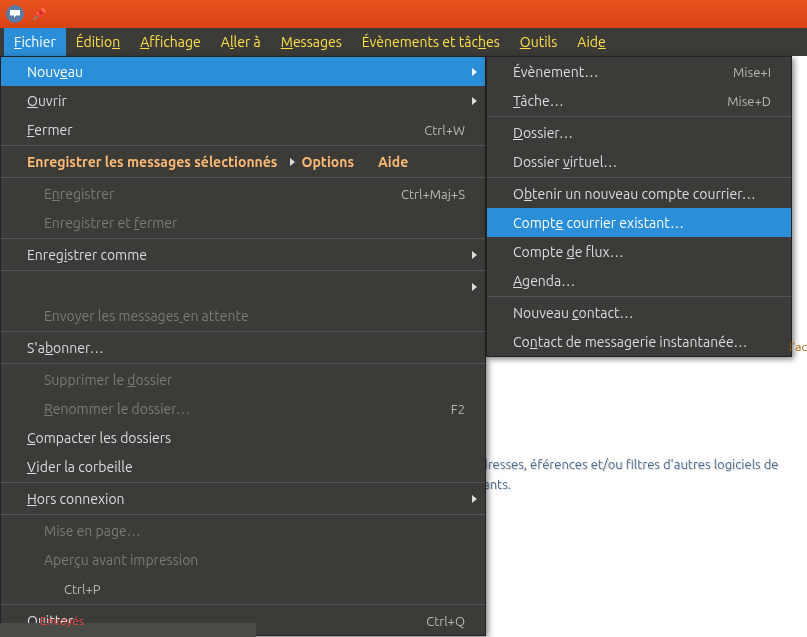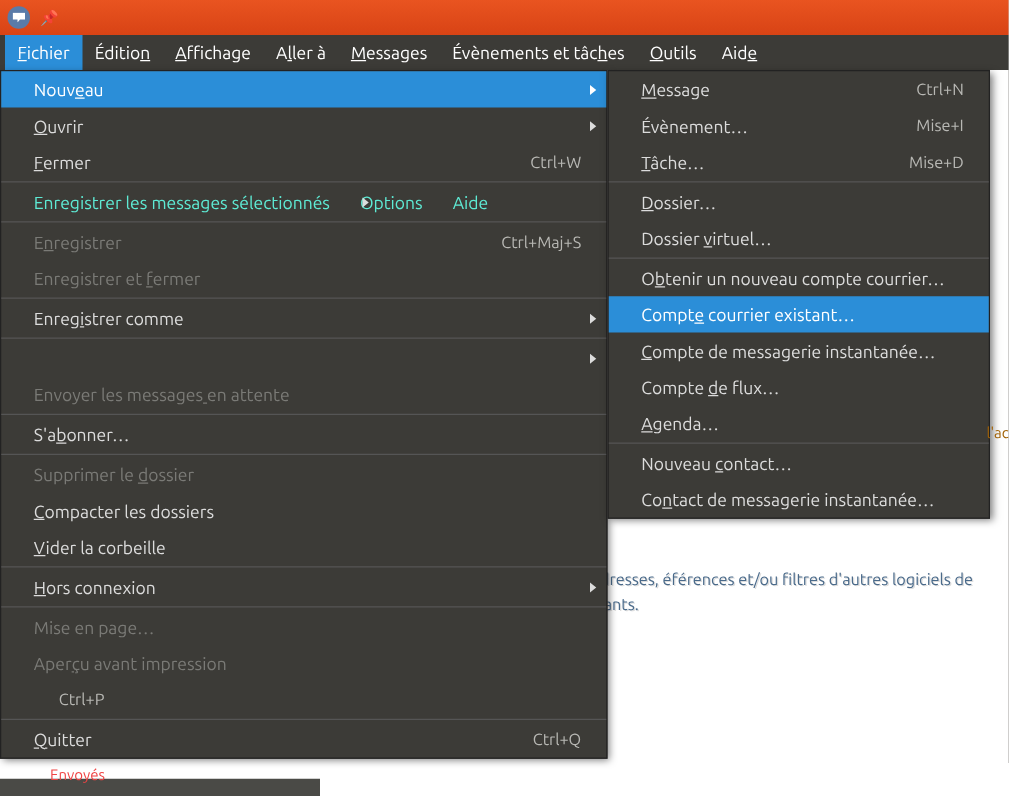--- a/index.html
+++ b/index.html
@@ -4,37 +4,37 @@
 <style>
   * { box-sizing: border-box; margin: 0; padding: 0; font-family: "Ubuntu", "Segoe UI", sans-serif; }
   body { width: 807px; height: 637px; background: #fff; overflow: hidden; position: relative; }
   
   .titlebar { height: 28px; background: linear-gradient(#e95420, #d84315); display: flex; align-items: center; padding: 0 6px; gap: 8px; }
   .titlebar-icon { width: 18px; height: 18px; border-radius: 50%; background: #5a7ba8; display: flex; align-items: center; justify-content: center; position: relative; }
   .titlebar-icon::after { content: ""; width: 10px; height: 8px; background: #fff; clip-path: polygon(0 0, 100% 0, 100% 70%, 60% 70%, 40% 100%, 40% 70%, 0 70%); }
   .pin-icon { color: #fff; font-size: 12px; }
   
   .menubar { height: 28px; background: #3c3b37; display: flex; align-items: stretch; padding: 0 4px; }
-  .menubar-item { color: #ffffff; font-size: 14px; padding: 0 10px; display: flex; align-items: center; cursor: default; }
+  .menubar-item { color: #fde047; font-size: 14px; padding: 0 10px; display: flex; align-items: center; cursor: default; }
   .menubar-item.active { background: #2b8ed8; color: #fff; }
   .menubar-item .u { text-decoration: underline; }
   
   .dropdown { position: absolute; background: #3c3b37; border: 1px solid #222; box-shadow: 2px 2px 6px rgba(0,0,0,0.5); }
   .dropdown.primary { left: 0; top: 56px; width: 486px; }
   .dropdown.secondary { left: 486px; top: 56px; width: 306px; }
   
   .menu-item { height: 29px; display: flex; align-items: center; padding: 0 20px 0 26px; color: #dcdcdc; font-size: 14px; position: relative; }
   .menu-item.highlighted { background: #2b8ed8; color: #fff; }
-  .menu-item.disabled { color: #7a7a76; }
+  .menu-item.disabled { color: #7a7a76; margin-left: 17px; }
   .menu-item .label { flex: 1; }
   .menu-item .label .u { text-decoration: underline; }
   .menu-item .shortcut { color: #b8b8b4; font-size: 13px; margin-left: 20px; }
   .menu-item .sub-arrow { position: absolute; right: 8px; width: 0; height: 0; border-left: 5px solid currentColor; border-top: 4px solid transparent; border-bottom: 4px solid transparent; }
   .menu-item.special-row { padding-left: 26px; }
-  .menu-item.special-row .seg { margin-right: 24px; color: #5eead4; }
+  .menu-item.special-row .seg { margin-right: 24px; color: #fdba74; font-weight: bold; }
   
   .separator { height: 1px; background: #555; margin: 1px 0; }
   
   .background-content { position: absolute; left: 280px; top: 430px; z-index: -1; width: 520px; color: #36648b; }
   .bg-title { font-size: 15px; font-weight: bold; text-shadow: 1px 1px 0 #ccc; margin-bottom: 8px; }
   .bg-text { font-size: 13px; color: #4a6a8a; text-shadow: 1px 1px 0 #ddd; line-height: 1.5; }
   
   .right-sliver { position: absolute; right: 0; top: 340px; font-size: 12px; color: #a16207; }
   
   .bottom-strip { position: absolute; left: 0; bottom: 0; width: 256px; height: 14px; background: #4a4a46; }
@@ -100,20 +100,24 @@
       <span class="label">Envoyer les messages<span class="u"> </span>en attente</span>
     </div>
     <div class="separator"></div>
     <div class="menu-item">
       <span class="label">S'a<span class="u">b</span>onner…</span>
     </div>
     <div class="separator"></div>
     <div class="menu-item disabled">
       <span class="label">Supprimer le <span class="u">d</span>ossier</span>
     </div>
+    <div class="menu-item disabled">
+      <span class="label"><span class="u">R</span>enommer le dossier…</span>
+      <span class="shortcut">F2</span>
+    </div>
     <div class="menu-item">
       <span class="label"><span class="u">C</span>ompacter les dossiers</span>
     </div>
     <div class="menu-item">
       <span class="label"><span class="u">V</span>ider la corbeille</span>
     </div>
     <div class="separator"></div>
     <div class="menu-item">
       <span class="label"><span class="u">H</span>ors connexion</span>
       <span class="sub-arrow"></span>
@@ -129,47 +133,40 @@
       <span class="shortcut">Ctrl+P</span>
     </div>
     <div class="separator"></div>
     <div class="menu-item">
       <span class="label"><span class="u">Q</span>uitter</span>
       <span class="shortcut">Ctrl+Q</span>
     </div>
   </div>
 <div class="dropdown secondary">
     <div class="menu-item">
-      <span class="label"><span class="u">M</span>essage</span>
-      <span class="shortcut">Ctrl+N</span>
-    </div>
-    <div class="menu-item">
       <span class="label">Évènement…</span>
       <span class="shortcut">Mise+I</span>
     </div>
     <div class="menu-item">
       <span class="label"><span class="u">T</span>âche…</span>
       <span class="shortcut">Mise+D</span>
     </div>
     <div class="separator"></div>
     <div class="menu-item">
       <span class="label"><span class="u">D</span>ossier…</span>
     </div>
     <div class="menu-item">
       <span class="label">Dossier <span class="u">v</span>irtuel…</span>
     </div>
     <div class="separator"></div>
     <div class="menu-item">
       <span class="label">O<span class="u">b</span>tenir un nouveau compte courrier…</span>
     </div>
     <div class="menu-item highlighted">
       <span class="label">Compt<span class="u">e</span> courrier existant…</span>
-    </div>
-    <div class="menu-item">
-      <span class="label"><span class="u">C</span>ompte de messagerie instantanée…</span>
     </div>
     <div class="menu-item">
       <span class="label">Compte <span class="u">d</span>e flux…</span>
     </div>
     <div class="menu-item">
       <span class="label"><span class="u">A</span>genda…</span>
     </div>
     <div class="separator"></div>
     <div class="menu-item">
       <span class="label">Nouveau <span class="u">c</span>ontact…</span>

